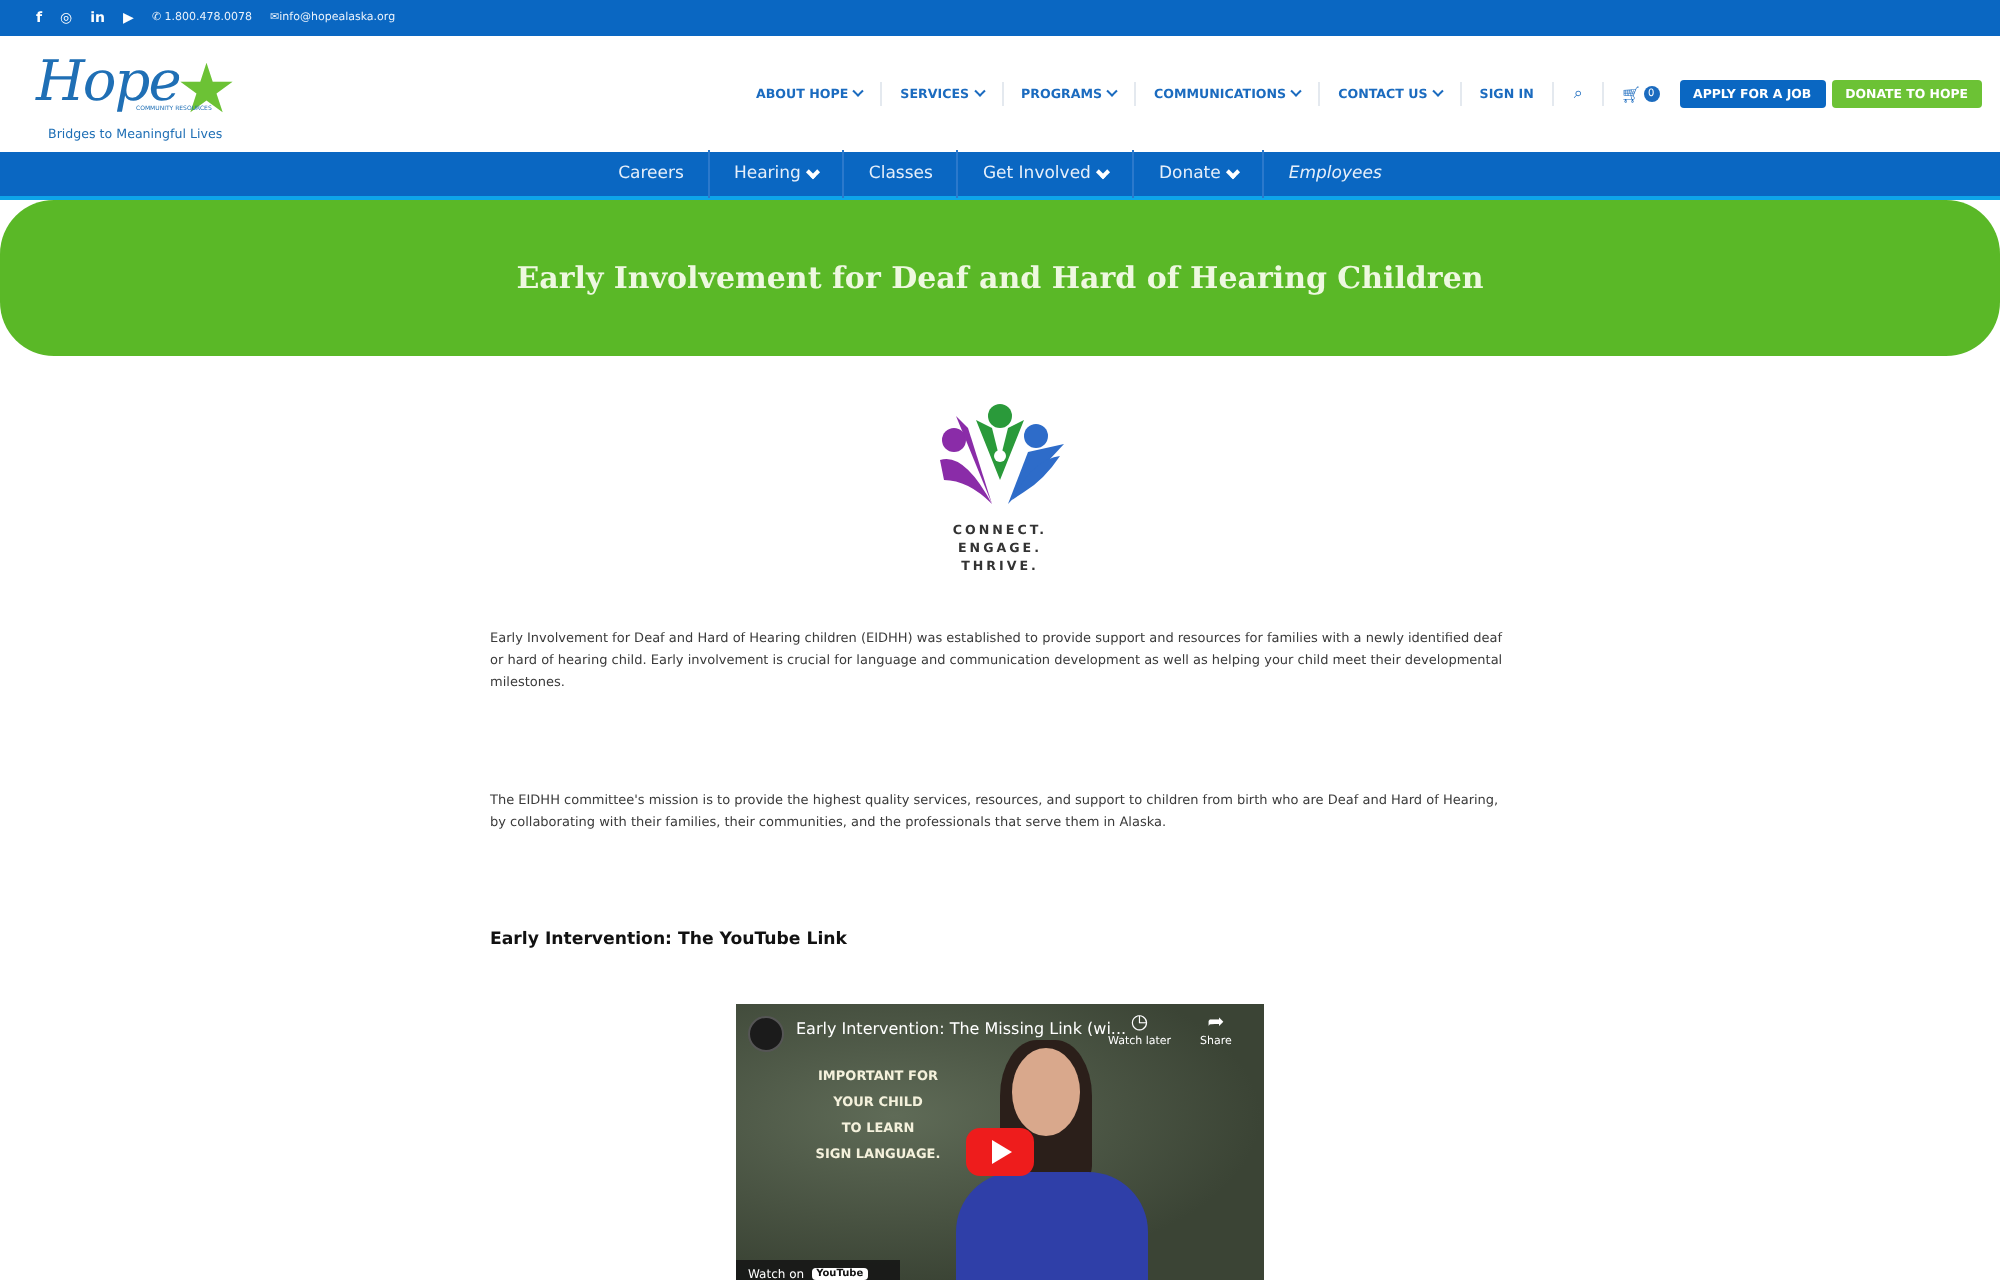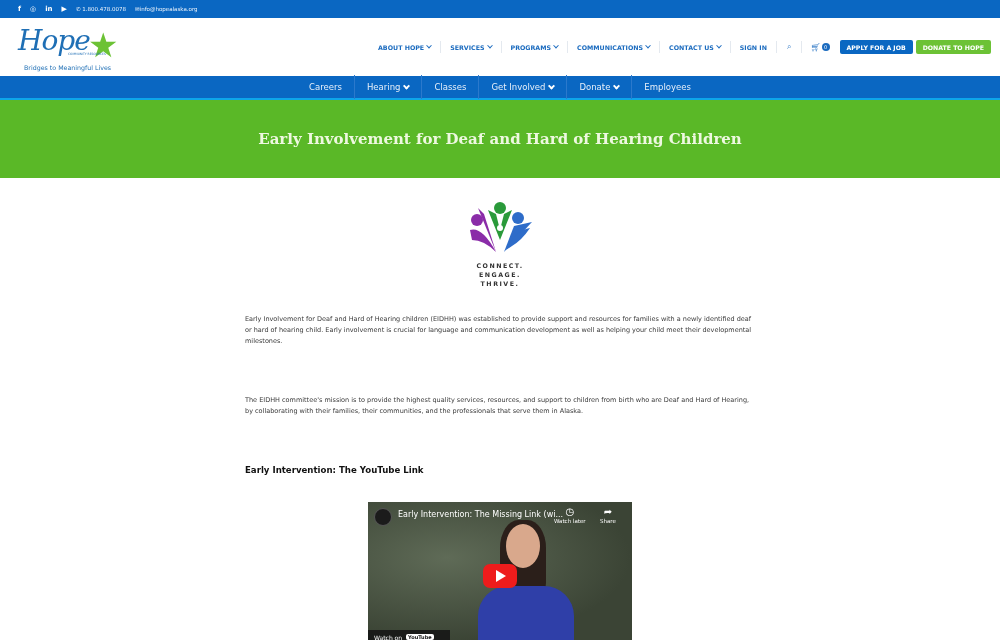--- a/index.html
+++ b/index.html
@@ -17,23 +17,23 @@
   .mainnav .item { font-size: 6.3px; font-weight: bold; color: #1b6bbf; padding: 0 9px; display:flex; align-items:center; gap:3px; border-right: 1px solid #e4e9ef; height: 12px; }
   .mainnav .item:first-child { padding-left: 0; }
   .chev { display:inline-block; width:4px; height:4px; border-right:1px solid #1b6bbf; border-bottom:1px solid #1b6bbf; transform: rotate(45deg) translate(-1px,-1px); }
   .search { font-size:8px; color:#1b6bbf; padding:0 10px; border-right:1px solid #e4e9ef; height:12px; display:flex; align-items:center; }
   .cart { padding:0 8px; display:flex; align-items:center; gap:1px; color:#1b6bbf; font-size:8px; }
   .cart .badge { width:8px; height:8px; border-radius:50%; background:#1b6bbf; color:#fff; font-size:5px; display:flex; align-items:center; justify-content:center; }
   .btn-apply { background:#0a67c2; color:#fff; font-size:6.2px; font-weight:bold; padding:0 7px; height:14px; display:flex; align-items:center; border-radius:2px; margin-left:2px; }
   .btn-donate { background:#6cc235; color:#fff; font-size:6.2px; font-weight:bold; padding:0 7px; height:14px; display:flex; align-items:center; border-radius:2px; margin-left:3px; }
   .subnav { position:absolute; top:76px; left:0; width:1000px; height:24px; background:#0a67c2; display:flex; justify-content:center; align-items:center; border-bottom: 2px solid #0ea5e9; }
   .subnav .item { color:#e6effa; font-size:8.5px; padding:0 12px; height:24px; display:flex; align-items:center; gap:4px; border-right:1px solid #2b79cc; }
-  .subnav .item:last-child { border-right:none; }
+  .subnav .item:last-child { border-right:none;font-style:italic; }
   .subnav .schev { display:inline-block; width:5px; height:5px; border-right:2px solid #fff; border-bottom:2px solid #fff; transform: rotate(45deg) translate(-1px,-1px); }
-  .hero { position:absolute; top:100px; left:0; width:1000px; height:78px; background:#5ab827; display:flex; align-items:center; justify-content:center; }
+  .hero { position:absolute; top:100px; left:0; width:1000px; height:78px; background:#5ab827; display:flex; align-items:center; justify-content:center;border-radius:27px; }
   .hero h1 { font-family:"DejaVu Serif", serif; font-size:15px; color:#eef8e0; font-weight:bold; }
   .content { position:absolute; top:178px; left:0; width:1000px; }
   .ce-logo { position:absolute; left:462px; top:22px; width:76px; height:92px; }
   .ce-logo .text { position:absolute; top:61px; left:0; width:76px; text-align:center; font-size:6.3px; font-weight:bold; letter-spacing:1.5px; color:#333; line-height:9px; }
   .section { position:absolute; left:245px; width:510px; }
   .section h3 { font-size:8.6px; font-weight:bold; color:#111; margin-bottom:9px; }
   .section p { font-size:6.5px; color:#3a3a3a; line-height:11px; }
   .video { position:absolute; left:368px; top:324px; width:264px; height:140px; background:#3a4236; overflow:hidden; }
   .video .bg { position:absolute; inset:0; background: radial-gradient(ellipse at 30% 40%, #5f6b57, #3b4435 70%); }
   .video .person { position:absolute; left:110px; top:22px; width:90px; height:120px; }
@@ -165,20 +165,26 @@
     <h3>Early Intervention: The YouTube Link</h3>
   </section>
 
   <div class="video">
     <div class="bg"></div>
     <div class="person">
       <div class="hair"></div>
       <div class="head"></div>
       <div class="body"></div>
     </div>
+    <div class="ovtext">
+      <div>IMPORTANT FOR</div>
+      <div>YOUR CHILD</div>
+      <div>TO LEARN</div>
+      <div>SIGN LANGUAGE.</div>
+    </div>
     <div class="chan"></div>
     <div class="title">Early Intervention: The Missing Link (wi...</div>
     <div class="wl">
       <span class="ic">◷</span>
       <span>Watch later</span>
     </div>
     <div class="sh">
       <span class="ic">➦</span>
       <span>Share</span>
     </div>

